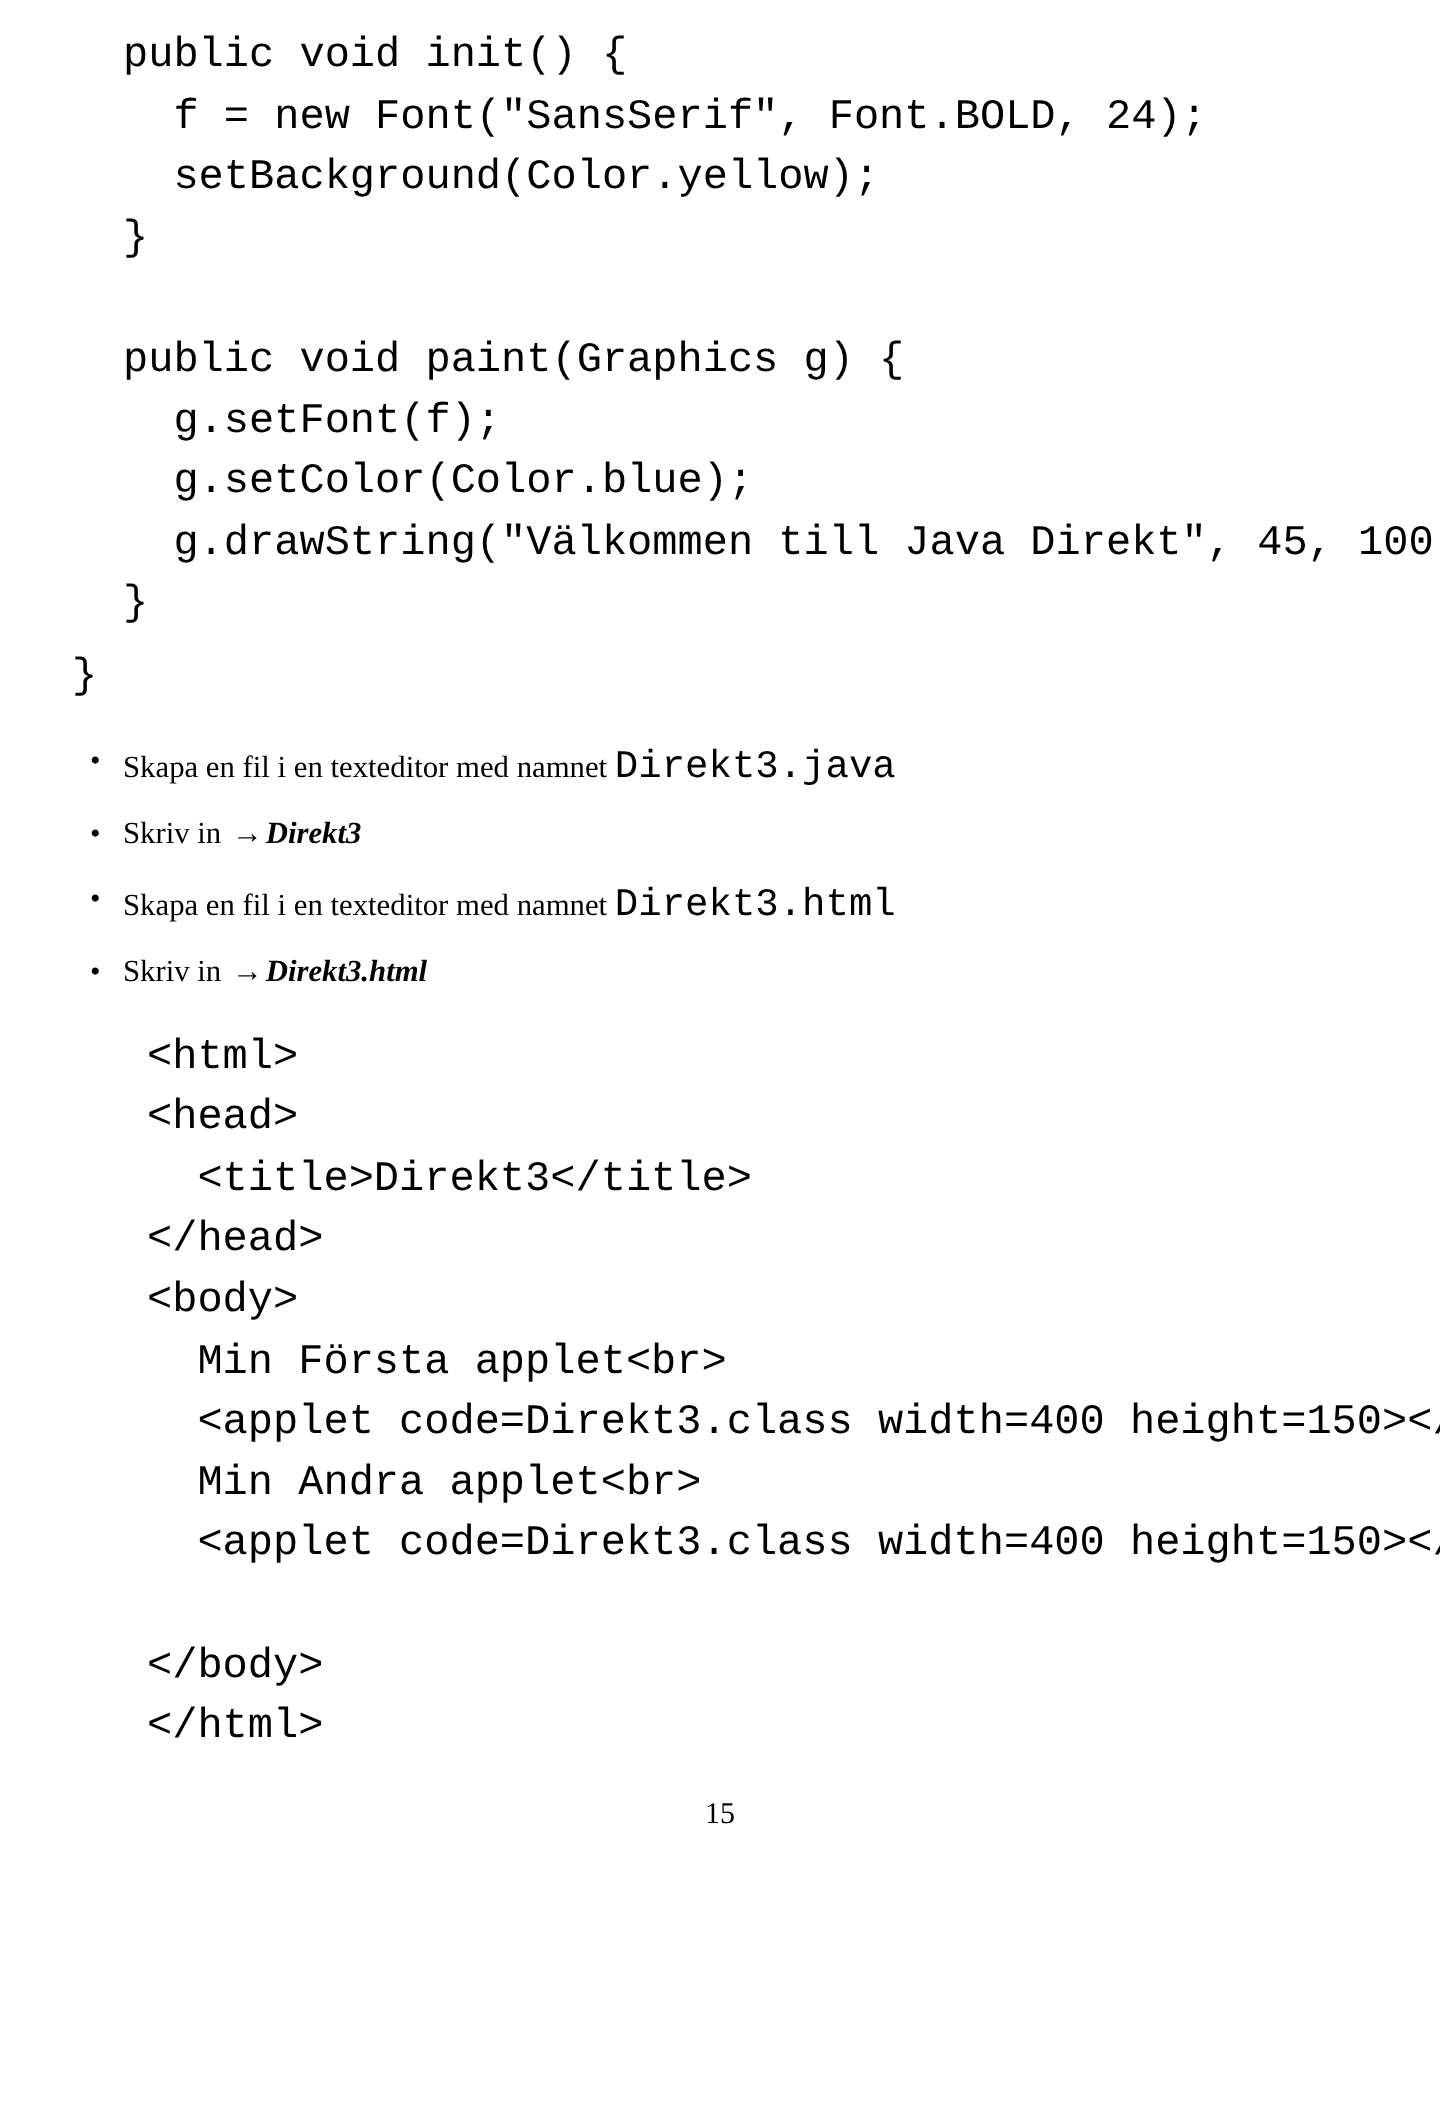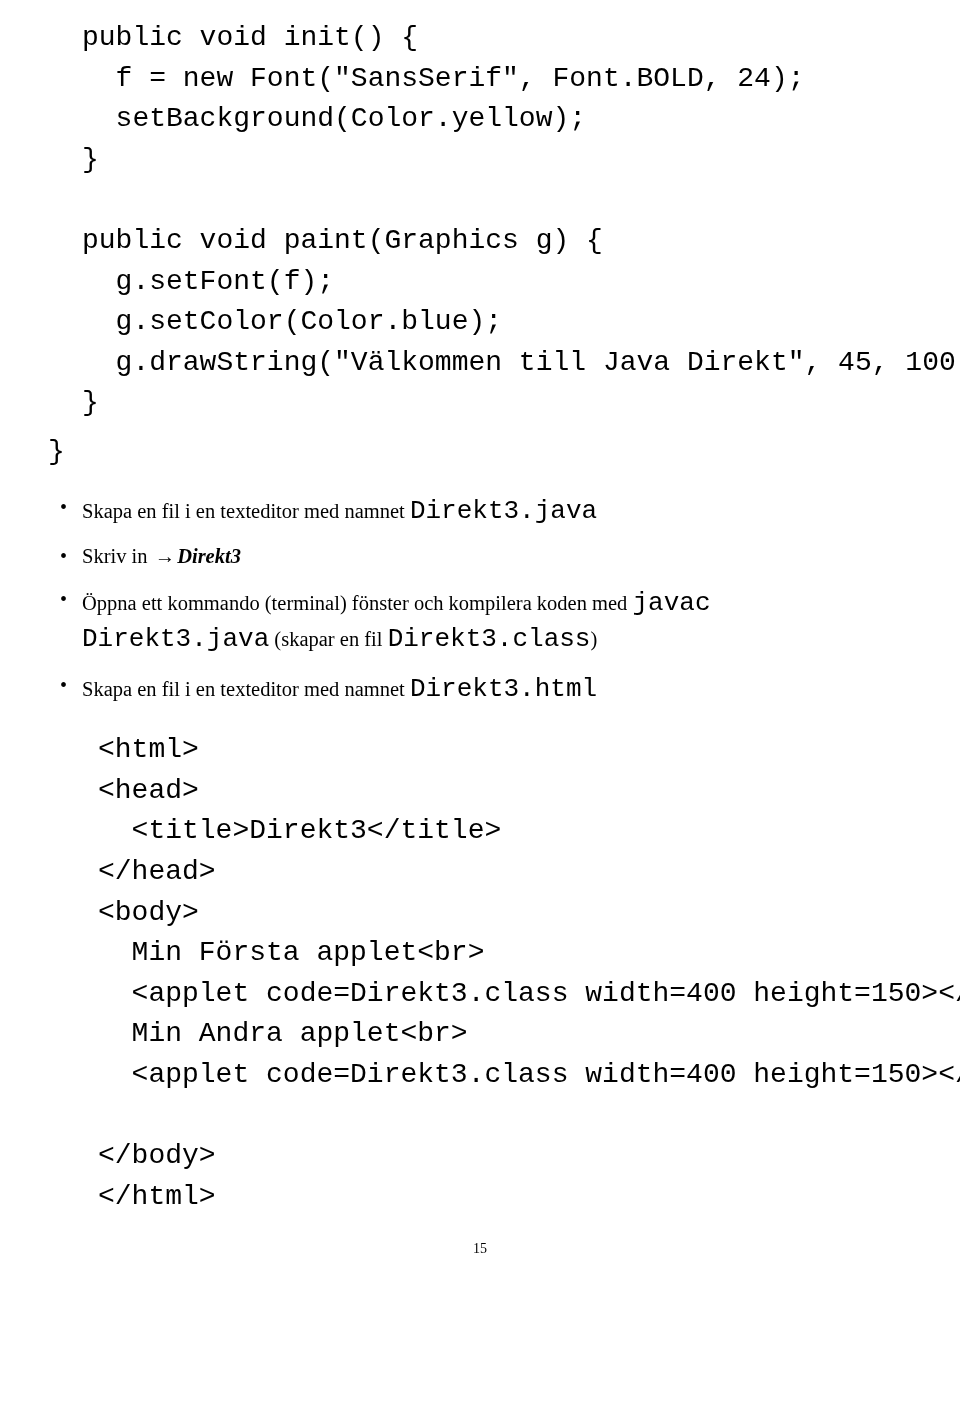--- a/index.html
+++ b/index.html
@@ -40,21 +40,21 @@
     left: 12px;
     top: 0;
     font-size: 20px;
   }
   .sbi { font-style: italic; font-weight: bold; text-align: right; }
   .it { font-style: italic; }
   .arrow { display: inline-block; padding: 0 2px; }
   .page-number {
     text-align: center;
     margin-top: 20px;
-    font-size: 14px;
+    font-size: 20px;
   }
   .html-block {
     margin-left: 50px;
     margin-top: 6px;
   }
   .html-block pre.code {
     margin-bottom: 22px;
   }
 </style>
 </head>
@@ -75,24 +75,24 @@
 <pre class="code" style="margin-top:-12px;">}</pre>
 
 <ul class="bullets">
   <li>
     <span>Skapa en fil i en texteditor med namnet </span><span class="tt">Direkt3.java</span>
   </li>
   <li>
     <span>Skriv in </span><span class="arrow">→</span><span class="sbi">Direkt3</span>
   </li>
   <li>
-    <span>Öppna ett kommando (terminal) fönster och kompilera koden med </span><span class="tt">javac Direkt3.java</span><span> (skapar en fil </span><span class="tt">Direkt3.class</span><span>)</span>
+    <span>Skapa en fil i en texteditor med namnet </span><span class="tt">Direkt3.html</span>
   </li>
   <li>
-    <span>Skapa en fil i en texteditor med namnet </span><span class="tt">Direkt3.html</span>
+    <span>Skriv in </span><span class="arrow">→</span><span class="sbi">Direkt3.html</span>
   </li>
 </ul>
 
 <div class="html-block">
   <pre class="code">&lt;html&gt;
 &lt;head&gt;
   &lt;title&gt;Direkt3&lt;/title&gt;
 &lt;/head&gt;
 &lt;body&gt;
   Min Första applet&lt;br&gt;

